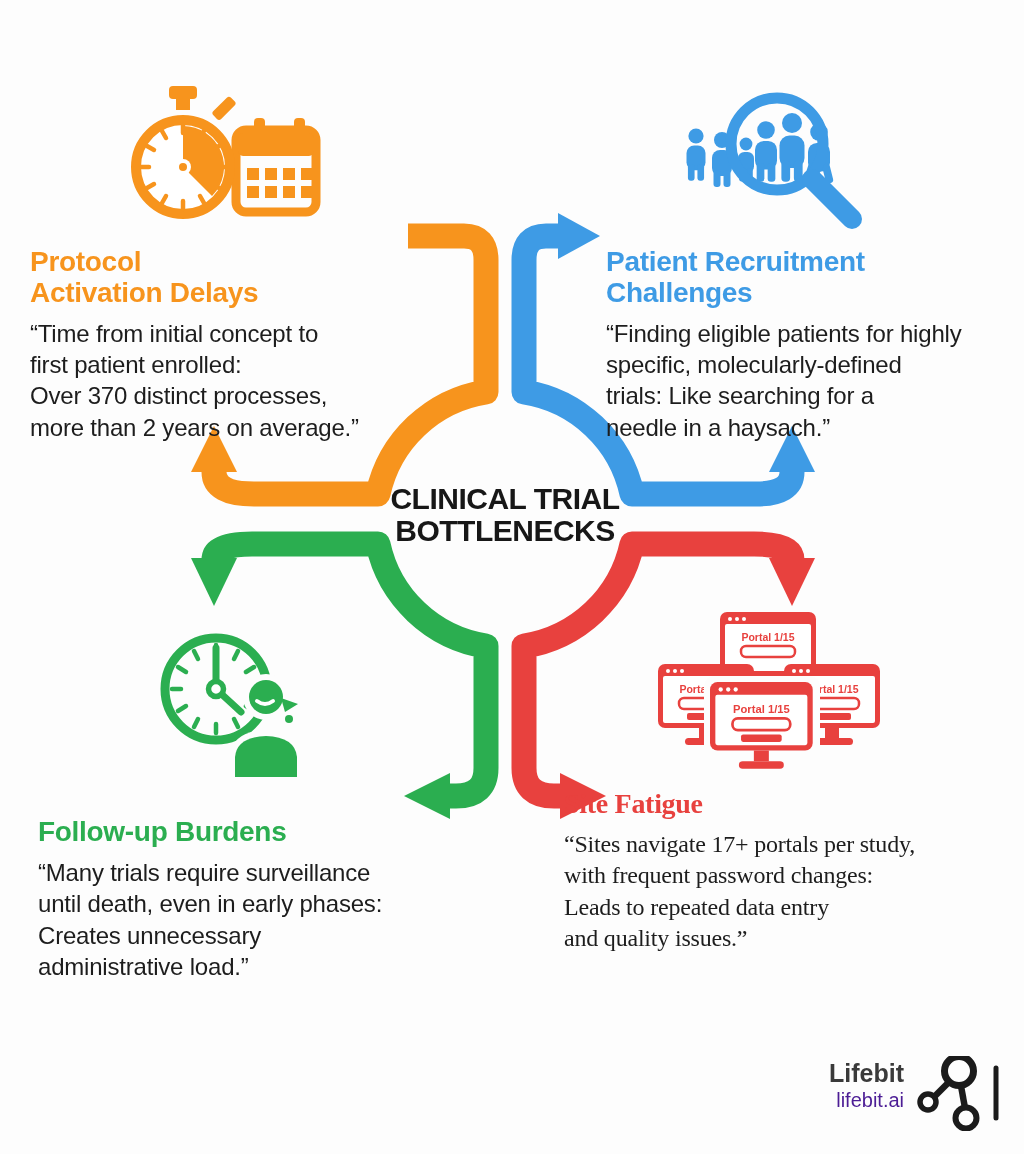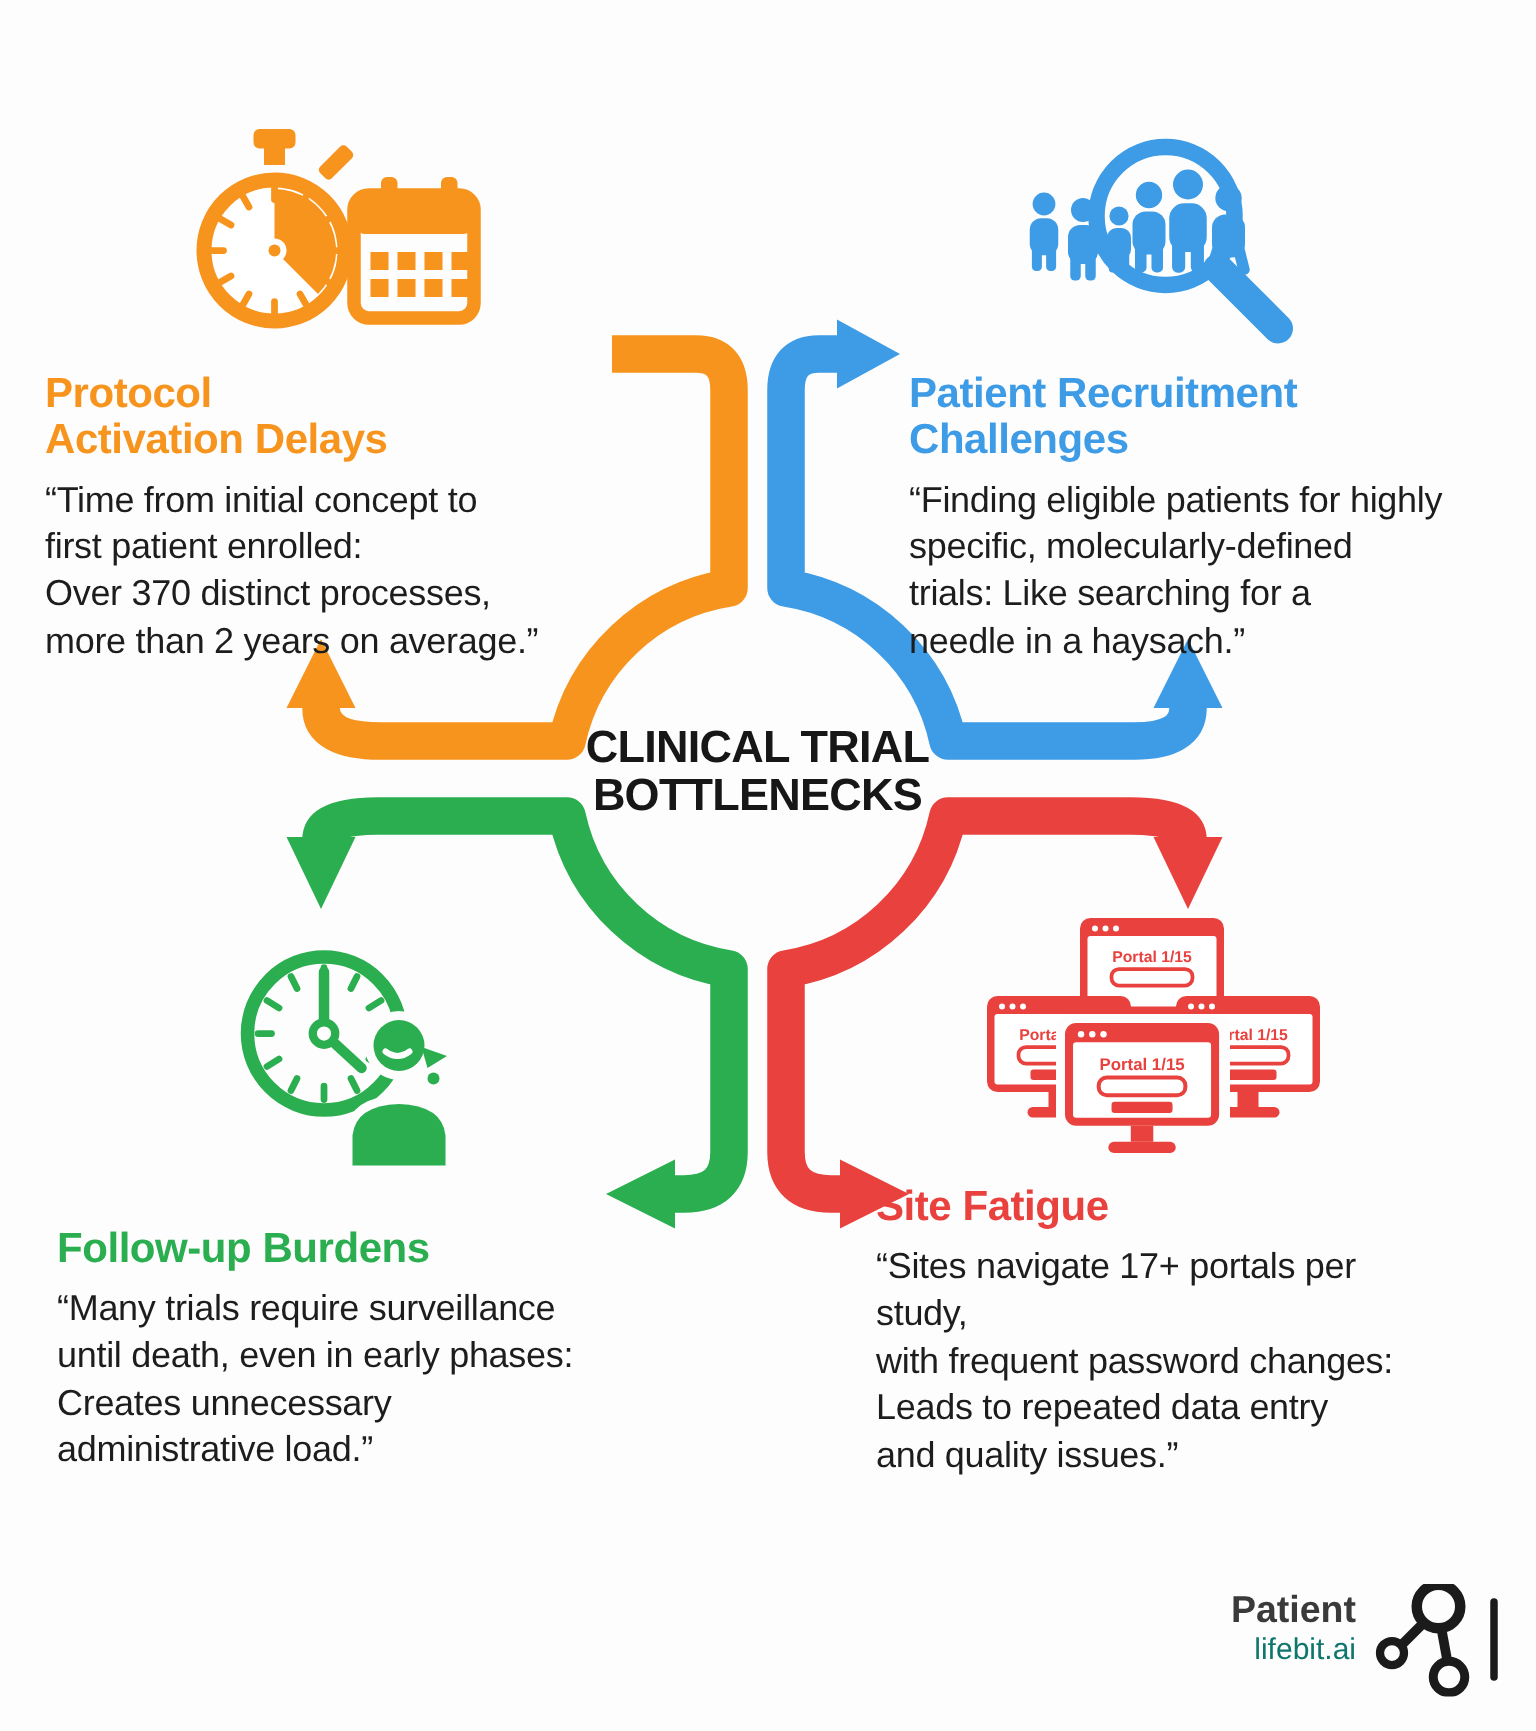--- a/index.html
+++ b/index.html
@@ -23,21 +23,21 @@
     letter-spacing:-0.5px;white-space:pre-line;
   }
   .icon-svg{position:absolute;}
   .c-orange{color:#F7941D;}
   .c-blue{color:#3E9BE5;}
   .c-green{color:#2BAE50;margin-top:28px;}
   .c-red{color:#E8413E;}
   .footer{position:absolute;left:820px;top:1056px;width:200px;height:78px;}
   .brandbox{position:absolute;left:0;top:4px;width:84px;text-align:right;}
   .brand{font-size:25px;font-weight:bold;color:#3A3A3A;line-height:1.1;}
-  .domain{font-size:20px;color:#0f766e;line-height:1.25;}
+  .domain{font-size:20px;color:#4c1d95;line-height:1.25;}
   .logo-mark{position:absolute;left:94px;top:0;}
 </style>
 </head>
 <body>
 
 <div class="canvas">
 
   <svg class="flow" width="1024" height="1154" viewBox="0 0 1024 1154">
 
     <path d="M 408 236 L 464 236 Q 486 236 486 260 L 486 392 A 131 131 0 0 0 378 494 L 254 494 Q 214 494 214 472" fill="none" stroke="#F7941D" stroke-width="25" stroke-linejoin="round"></path>
@@ -245,31 +245,31 @@
   </div>
 
   <div class="tblock" style="left:38px;top:789px;width:384px;">
     <h2 class="qtitle c-green">Follow-up Burdens</h2>
     <p class="quote">“Many trials require surveillance
 until death, even in early phases:
 Creates unnecessary
 administrative load.”</p>
   </div>
 
-  <div class="tblock" style="left:584px;top:789px;width:384px;">
+  <div class="tblock" style="left:564px;top:789px;width:384px;font-family:Liberation Serif, serif;">
     <h2 class="qtitle c-red">Site Fatigue</h2>
     <p class="quote">“Sites navigate 17+ portals per study,
 with frequent password changes:
 Leads to repeated data entry
 and quality issues.”</p>
   </div>
 
   <div class="footer">
     <div class="brandbox">
-      <div class="brand">Patient</div>
+      <div class="brand">Lifebit</div>
       <div class="domain">lifebit.ai</div>
     </div>
     <svg class="logo-mark" width="100" height="75" viewBox="0 0 100 75">
       <g stroke="#1B1B1B" fill="none">
         <line x1="19" y1="42" x2="35" y2="26" stroke-width="6.5"></line>
         <line x1="47" y1="30" x2="51" y2="52" stroke-width="6.5"></line>
         <circle cx="45" cy="15" r="14.5" stroke-width="7"></circle>
         <circle cx="14" cy="46" r="8" stroke-width="5.5"></circle>
         <circle cx="52" cy="62" r="10.5" stroke-width="6"></circle>
         <line x1="82" y1="12" x2="82" y2="62" stroke-width="5" stroke-linecap="round"></line>

